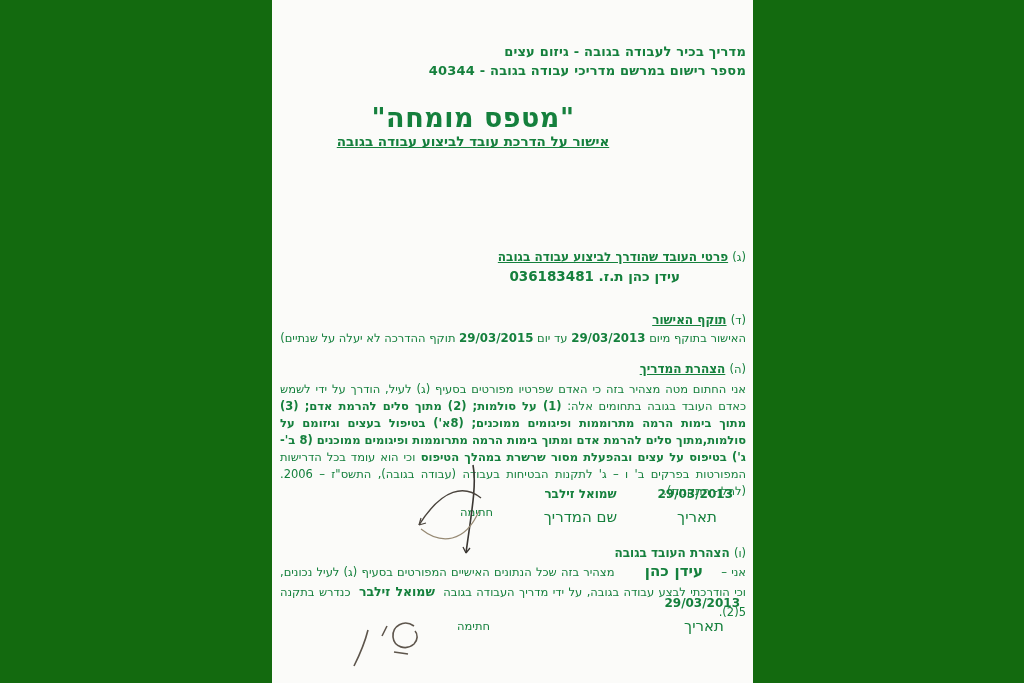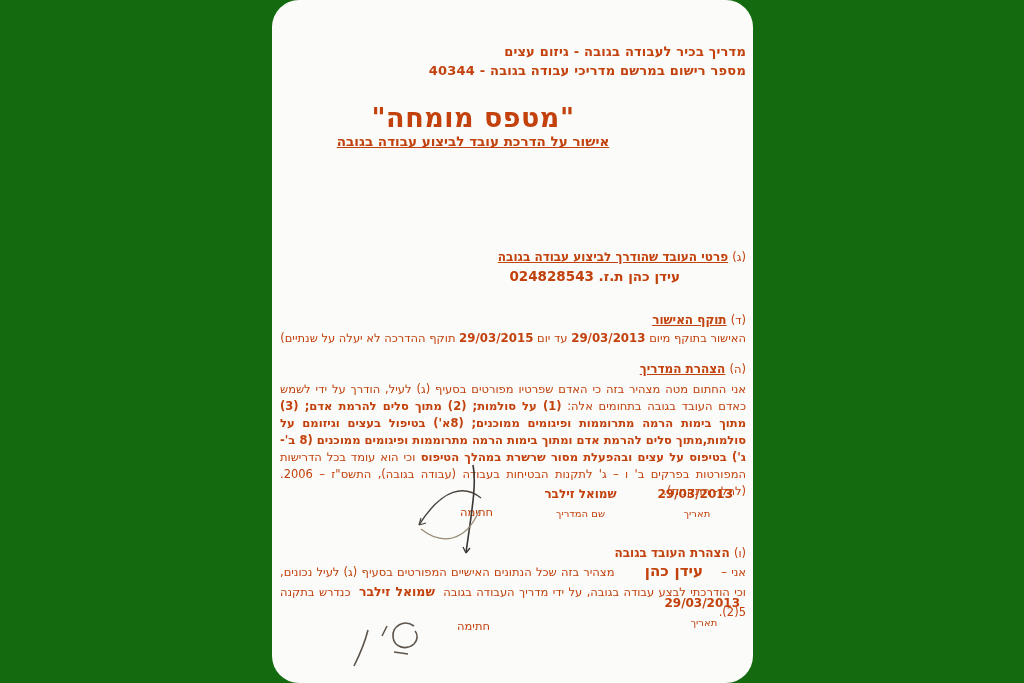--- a/index.html
+++ b/index.html
@@ -4,21 +4,21 @@
 <style>
   html,body{margin:0;padding:0;}
   body{
     width:1024px;height:683px;overflow:hidden;
     font-family:"DejaVu Sans","Liberation Sans",sans-serif;
     background:#136a0f;
   }
   .stage{position:relative;width:1024px;height:683px;background:#136a0f;}
   .page{
     position:absolute;left:272px;top:0;width:481px;height:683px;
-    background:#fbfbf9;direction:rtl;color:#c2410c;border-radius:27px;
+    background:#fbfbf9;direction:rtl;color:#15803d;
   }
   .abs{position:absolute;}
   .hdr{
     top:42px;right:7px;text-align:right;font-weight:700;
     font-size:13px;line-height:19px;letter-spacing:.2px;
   }
   .center-col{top:100px;left:0;width:402px;text-align:center;}
   .t-pre{font-size:14px;font-weight:700;}
   .t-main{font-size:27px;font-weight:700;margin-top:2px;letter-spacing:.5px;}
   .t-supp{font-size:12.5px;margin-top:16px;}
@@ -29,21 +29,21 @@
   .worker-line{top:268px;right:73px;font-size:13.5px;font-weight:700;}
   .validity-line{top:331px;right:7px;left:8px;font-size:11.5px;}
   .validity-line b{font-size:11.8px;}
   .para{
     top:381px;right:7px;left:8px;font-size:11.5px;line-height:17px;
     text-align:justify;
   }
   .para .bold-seg{font-weight:700;}
   .sig-col{text-align:center;}
   .sig-col .val{font-weight:700;font-size:12px;}
-  .sig-col .lbl{font-size:10px;font-weight:400;margin-top:7px;}
+  .sig-col .lbl{font-size:15px;font-weight:400;margin-top:7px;}
   .sig-label{font-size:11.5px;}
   .f-para{top:561px;right:7px;left:8px;font-size:11.5px;line-height:20px;text-align:justify;}
   .f-name{font-weight:700;font-size:15px;margin:0 14px 0 26px;}
   .f-instr{font-weight:700;font-size:12.5px;margin:0 4px;}
   svg{display:block;}
 </style>
 </head>
 <body>
 
 <div class="stage">
@@ -56,21 +56,21 @@
 
     <div class="abs center-col">
       <div class="t-main">"מטפס מומחה"</div>
       <div class="t-sub">אישור על הדרכת עובד לביצוע עבודה בגובה</div>
     </div>
 
     <div class="abs sec-head" style="top:250px;right:7px;">
       <span class="sec-label">(ג)</span>
       <span class="sec-title">פרטי העובד שהודרך לביצוע עבודה בגובה</span>
     </div>
-    <div class="abs worker-line">עידן כהן ת.ז. 024828543</div>
+    <div class="abs worker-line">עידן כהן ת.ז. 036183481</div>
 
     <div class="abs sec-head" style="top:313px;right:7px;">
       <span class="sec-label">(ד)</span>
       <span class="sec-title">תוקף האישור</span>
     </div>
     <div class="abs validity-line">
       <span>האישור בתוקף מיום</span>
       <b>29/03/2013</b>
       <span>עד יום</span>
       <b>29/03/2015</b>

